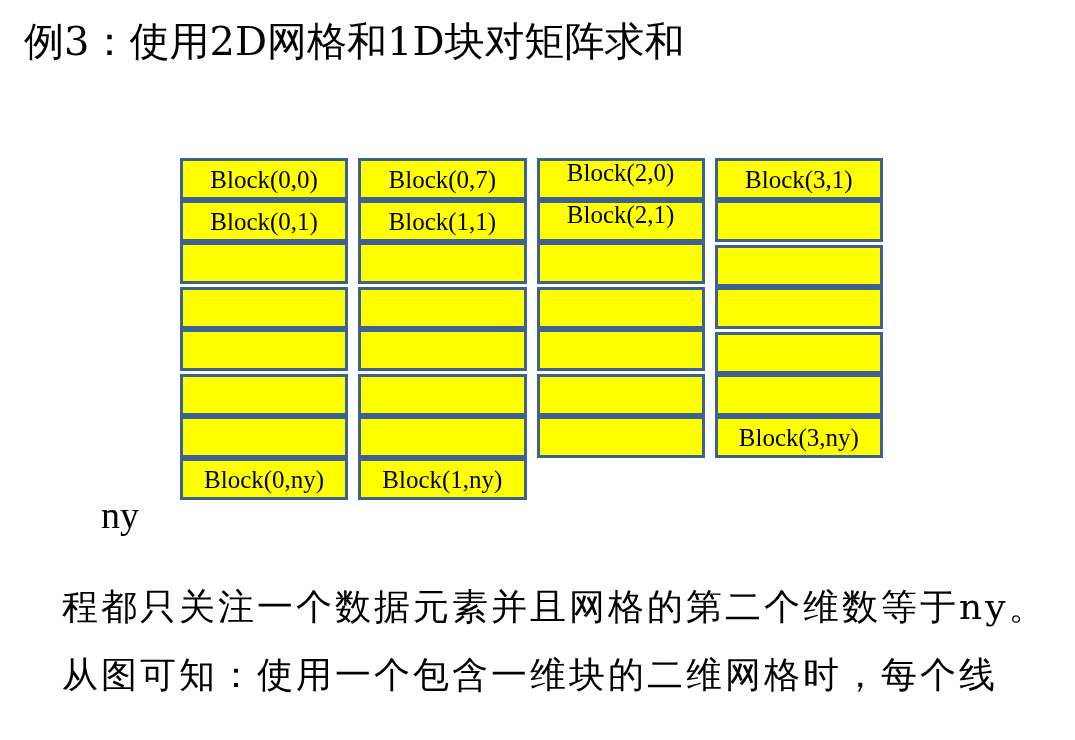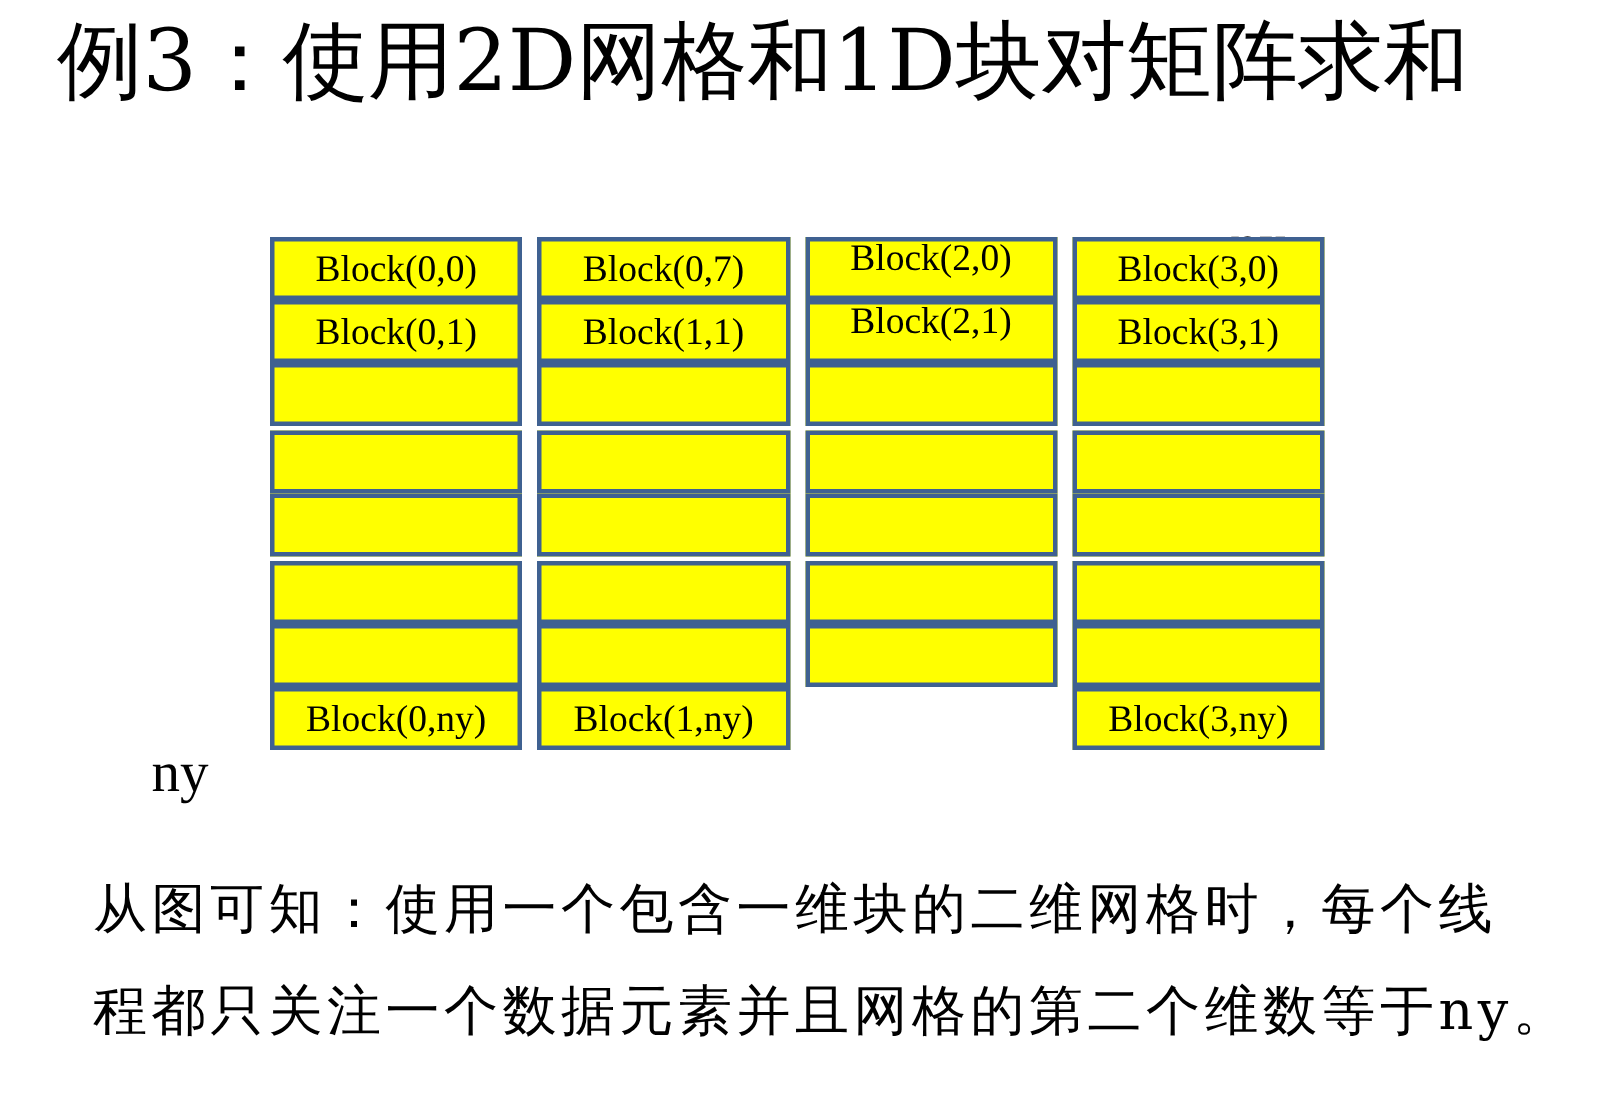--- a/index.html
+++ b/index.html
@@ -7,24 +7,24 @@
   body {
     position: relative;
     width: 1075px;
     height: 740px;
     overflow: hidden;
     font-family: "DejaVu Serif", "Liberation Serif", serif;
     color: #000;
   }
   .slide-title {
     position: absolute;
-    left: 38px;
+    left: 24px;
     top: 4px;
     width: 1010px;
-    font-size: 57px;
+    font-size: 40px;
     line-height: 74px;
     font-weight: normal;
     white-space: nowrap;
     letter-spacing: 0px;
   }
   .axis-label {
     position: absolute;
     font-size: 38px;
     line-height: 38px;
     font-family: "Liberation Serif", "DejaVu Serif", serif;
@@ -182,23 +182,20 @@
           <span class="cell-label"></span>
         </div>
         <div class="grid-cell">
           <span class="cell-label"></span>
         </div>
       </div>
     </div>
     <div class="grid-col">
       <div class="block-group">
         <div class="grid-cell">
-          <span class="cell-label">Block(3,0)</span>
-        </div>
-        <div class="grid-cell">
           <span class="cell-label">Block(3,1)</span>
         </div>
         <div class="grid-cell">
           <span class="cell-label"></span>
         </div>
       </div>
       <div class="block-group">
         <div class="grid-cell">
           <span class="cell-label"></span>
         </div>
@@ -214,15 +211,15 @@
           <span class="cell-label"></span>
         </div>
         <div class="grid-cell">
           <span class="cell-label">Block(3,ny)</span>
         </div>
       </div>
     </div>
   </div>
 
 <div class="caption">
+  <div class="caption-line">程都只关注一个数据元素并且网格的第二个维数等于ny。</div>
   <div class="caption-line">从图可知：使用一个包含一维块的二维网格时，每个线</div>
-  <div class="caption-line">程都只关注一个数据元素并且网格的第二个维数等于ny。</div>
 </div>
 
 </body></html>

